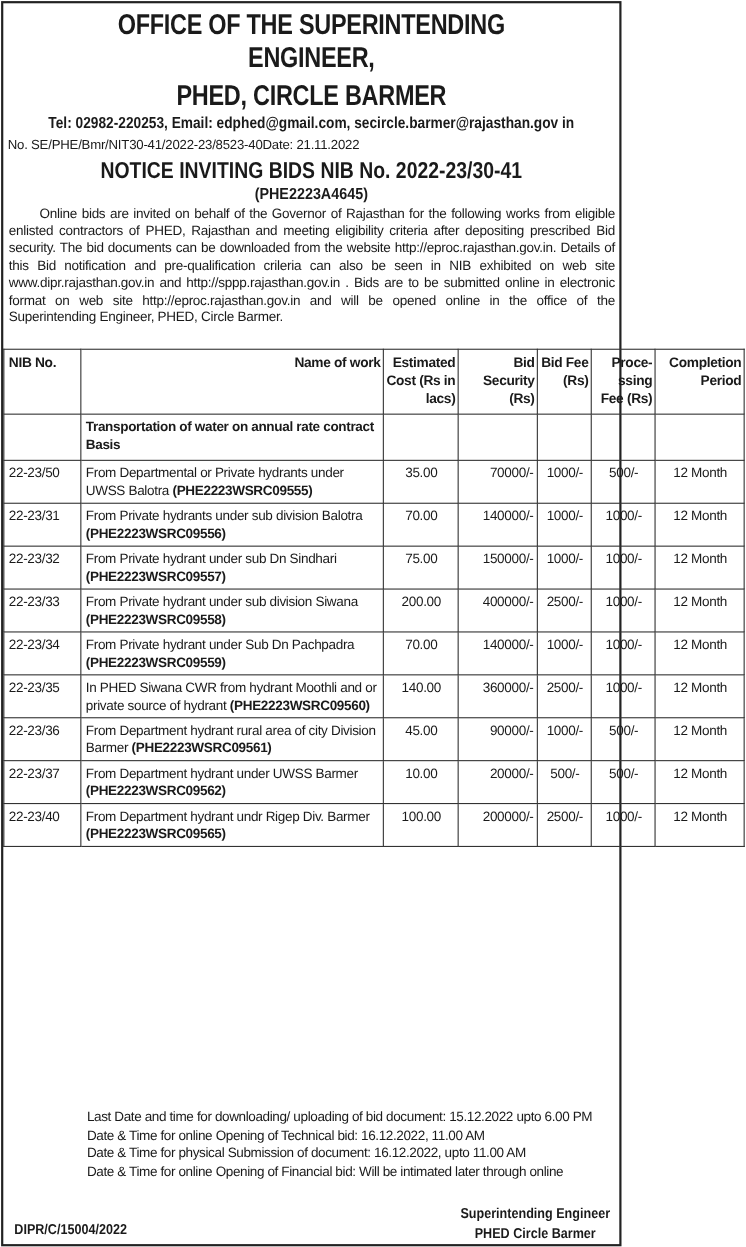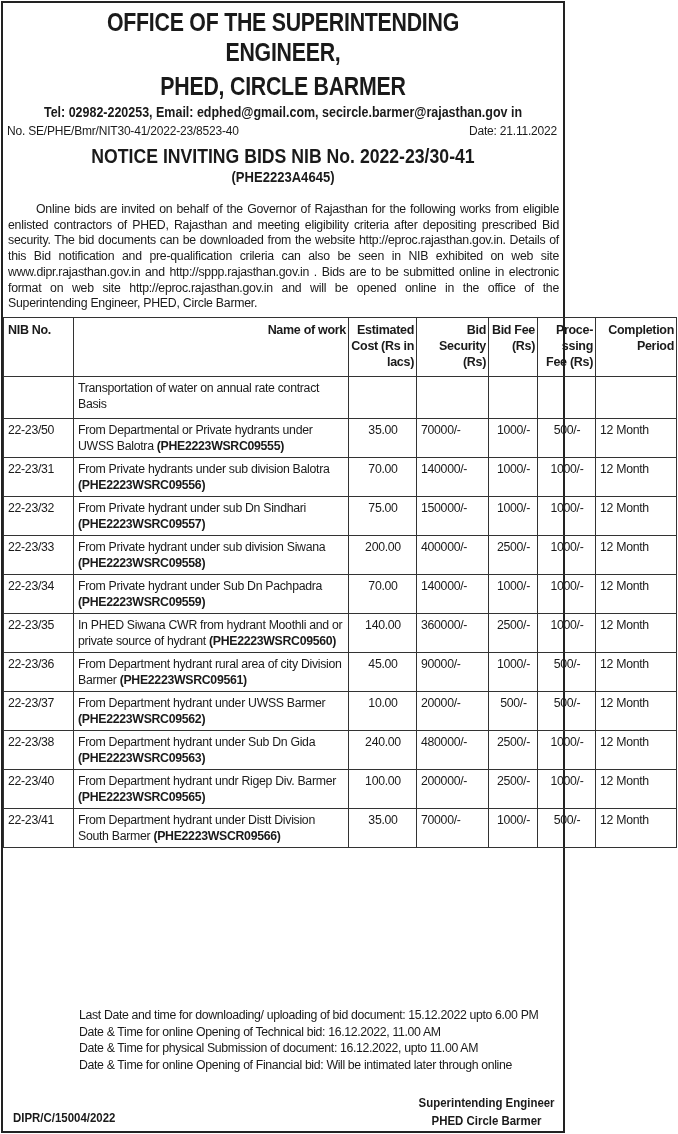--- a/index.html
+++ b/index.html
@@ -13,57 +13,57 @@
     text-align: center; font-weight: bold; font-size: 26px; line-height: 30px;
     letter-spacing: -0.3px; transform: scaleX(0.82); transform-origin: center;
     margin-top: 4px;
   }
   .contact {
     text-align: center; font-weight: bold; font-size: 14.5px; line-height: 18px;
     transform: scaleX(0.86); transform-origin: center; white-space: nowrap;
     margin-top: 2px;
   }
   .refrow {
-    display: flex; justify-content: space-between; font-size: 12px; line-height: 16px;
+    display: flex; justify-content: flex-start; font-size: 12px; line-height: 16px;
     padding: 0 6px 0 4px; margin-top: 2px; letter-spacing: -0.2px;
   }
   .nib-title {
     text-align: center; font-weight: bold; font-size: 21px; line-height: 26px;
     transform: scaleX(0.84); transform-origin: center; margin-top: 4px;
   }
   .nib-code {
     text-align: center; font-weight: bold; font-size: 14.5px; line-height: 17px;
     transform: scaleX(0.9); transform-origin: center;
   }
   .intro {
     font-size: 12.3px; line-height: 15.7px; text-align: justify; padding: 0 4px 0 5px;
-    text-indent: 28px; letter-spacing: -0.25px; margin-top: 16px;
+    text-indent: 28px; letter-spacing: -0.25px; margin-top: 1px;
   }
   table.bids {
     position: absolute; left: 0; top: 314px; width: 674px; border-collapse: collapse;
     font-size: 12.3px; letter-spacing: -0.3px;
   }
   table.bids th, table.bids td {
     border: 1.3px solid #333; vertical-align: top; line-height: 16px;
   }
   table.bids th {
     font-weight: bold; font-size: 12.5px; text-align: right; padding: 4px 2px 6px;
     line-height: 16px;
   }
   table.bids th.nibh { text-align: left; padding-left: 4px; }
   table.bids td { padding: 3px 3px 3px 4px; }
   td.nib { width: 70px; }
   td.name { width: 275px; padding-left: 6px; }
   td.cost { width: 68px; text-align: center; }
-  td.sec { width: 72px; text-align: left; padding-right: 3px; margin-left: 36px; }
+  td.sec { width: 72px; text-align: right; padding-right: 3px; margin-left: 36px; }
   td.fee { width: 49px; text-align: center; }
   td.proc { width: 58px; text-align: center; }
-  td.period { text-align: left; }
+  td.period { text-align: center; }
   .code { font-weight: bold; }
-  tr.intro-row td { height: 42px; }
+  tr.intro-row td { height: 42px; font-weight: bold; }
   .footer-notes {
     position: absolute; left: 76px; top: 1004px; font-size: 12.3px; line-height: 16.6px;
     letter-spacing: -0.35px;
   }
   .dipr {
     position: absolute; left: 10px; top: 1107px; font-weight: bold; font-size: 13px;
     transform: scaleX(0.88); transform-origin: left;
   }
   .signature {
     position: absolute; right: 8px; top: 1091px; text-align: center; font-weight: bold;
@@ -173,44 +173,26 @@
         <tr>
           <td class="nib">22-23/37</td>
           <td class="name"><span>From Department hydrant under UWSS Barmer</span> <span class="code">(PHE2223WSRC09562)</span></td>
           <td class="cost">10.00</td>
           <td class="sec">20000/-</td>
           <td class="fee">500/-</td>
           <td class="proc">500/-</td>
           <td class="period">12 Month</td>
         </tr>
         <tr>
-          <td class="nib">22-23/38</td>
-          <td class="name"><span>From Department hydrant under Sub Dn Gida</span> <span class="code">(PHE2223WSRC09563)</span></td>
-          <td class="cost">240.00</td>
-          <td class="sec">480000/-</td>
-          <td class="fee">2500/-</td>
-          <td class="proc">1000/-</td>
-          <td class="period">12 Month</td>
-        </tr>
-        <tr>
           <td class="nib">22-23/40</td>
           <td class="name"><span>From Department hydrant undr Rigep Div. Barmer</span> <span class="code">(PHE2223WSRC09565)</span></td>
           <td class="cost">100.00</td>
           <td class="sec">200000/-</td>
           <td class="fee">2500/-</td>
           <td class="proc">1000/-</td>
-          <td class="period">12 Month</td>
-        </tr>
-        <tr>
-          <td class="nib">22-23/41</td>
-          <td class="name"><span>From Department hydrant under Distt Division South Barmer</span> <span class="code">(PHE2223WSCR09566)</span></td>
-          <td class="cost">35.00</td>
-          <td class="sec">70000/-</td>
-          <td class="fee">1000/-</td>
-          <td class="proc">500/-</td>
           <td class="period">12 Month</td>
         </tr>
       </tbody>
   </table>
 
   <div class="footer-notes">
     <div>Last Date and time for downloading/ uploading of bid document: 15.12.2022 upto 6.00 PM</div>
     <div>Date &amp; Time for online Opening of Technical bid: 16.12.2022, 11.00 AM</div>
     <div>Date &amp; Time for physical Submission of document: 16.12.2022, upto 11.00 AM</div>
     <div>Date &amp; Time for online Opening of Financial bid: Will be intimated later through online</div>

